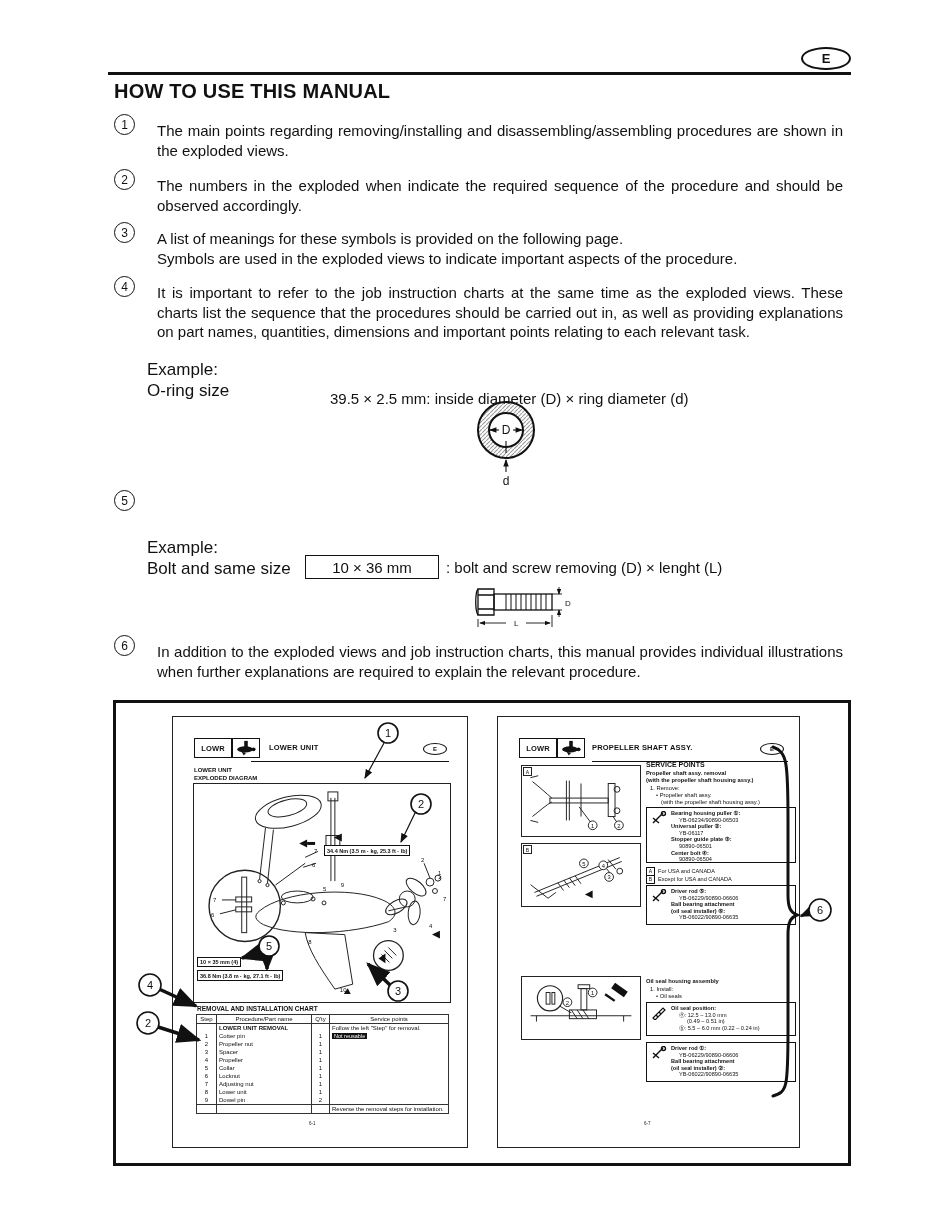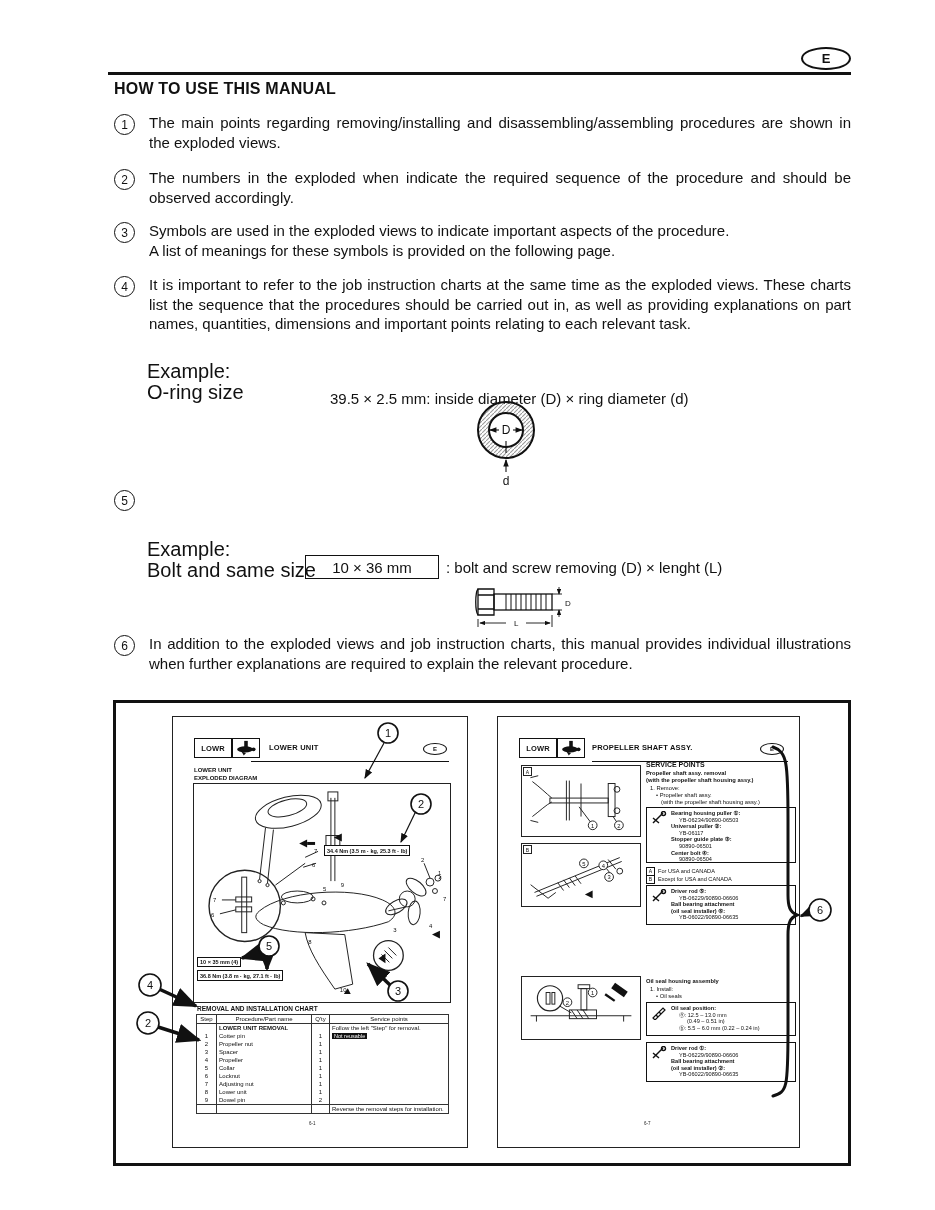--- a/index.html
+++ b/index.html
@@ -1,32 +1,32 @@
 <!DOCTYPE html>
 <html><head>
 <meta charset="utf-8">
 <style>
   html,body{margin:0;padding:0;background:#e8e8e8;}
   .page{position:relative;width:935px;height:1210px;background:#ffffff;
         font-family:"Liberation Sans",sans-serif;color:#111;overflow:hidden;}
   .abs{position:absolute;}
-  p{margin:0;}
+  p{margin:8px;}
   
   .lang-badge{border:2px solid #111;border-radius:50%;display:flex;align-items:center;justify-content:center;
               font-weight:bold;}
   .badge-main{left:801px;top:47px;width:46px;height:19px;font-size:13px;}
   .top-rule{left:108px;top:72px;width:743px;height:3px;background:#111;}
-  .title{left:114px;top:80px;font-size:16px;font-weight:bold;letter-spacing:.2px;}
+  .title{left:114px;top:80px;font-size:20px;font-weight:bold;letter-spacing:.2px;}
   
   .instr{left:114px;width:737px;display:flex;gap:14px;}
   .cnum{flex:0 0 auto;width:19px;height:19px;border:1.4px solid #111;border-radius:50%;
         display:flex;align-items:center;justify-content:center;font-size:12px;margin-top:1px;}
   .itext{font-size:15px;line-height:19.5px;text-align:justify;}
   .itext .ln{display:block;}
-  .ex-label,.ex-item{font-size:20px;}
+  .ex-label,.ex-item{font-size:17px;}
   .spec-text{font-size:15px;}
   .size-box{border:1.5px solid #111;display:flex;align-items:center;justify-content:center;
             font-size:15px;}
   
   .outer-box{left:113px;top:700px;width:738px;height:466px;border:3px solid #111;box-sizing:border-box;}
   .mini-page{border:1.5px solid #222;box-sizing:border-box;background:#fff;}
   .mp-left{left:172px;top:716px;width:296px;height:432px;}
   .mp-right{left:497px;top:716px;width:303px;height:432px;}
   .tab-box{border:1.5px solid #111;display:flex;align-items:center;justify-content:center;
            font-size:7.5px;font-weight:bold;letter-spacing:.2px;box-sizing:border-box;}
@@ -83,22 +83,22 @@
   </div>
 
   <div class="abs instr" style="top:168px">
     <span class="cnum">2</span>
     <p class="itext">The numbers in the exploded when indicate the required sequence of the procedure and should be observed accordingly.</p>
   </div>
 
   <div class="abs instr" style="top:221px">
     <span class="cnum">3</span>
     <p class="itext">
+      <span class="ln">A list of meanings for these symbols is provided on the following page.</span>
       <span class="ln">Symbols are used in the exploded views to indicate important aspects of the procedure.</span>
-      <span class="ln">A list of meanings for these symbols is provided on the following page.</span>
     </p>
   </div>
 
   <div class="abs instr" style="top:275px">
     <span class="cnum">4</span>
     <p class="itext">It is important to refer to the job instruction charts at the same time as the exploded views. These charts list the sequence that the procedures should be carried out in, as well as providing explanations on part names, quantities, dimensions and important points relating to each relevant task.</p>
   </div>
 
   <div class="abs ex-label" style="left:147px;top:360px">Example:</div>
   <div class="abs ex-item" style="left:147px;top:381px">O-ring size</div>

